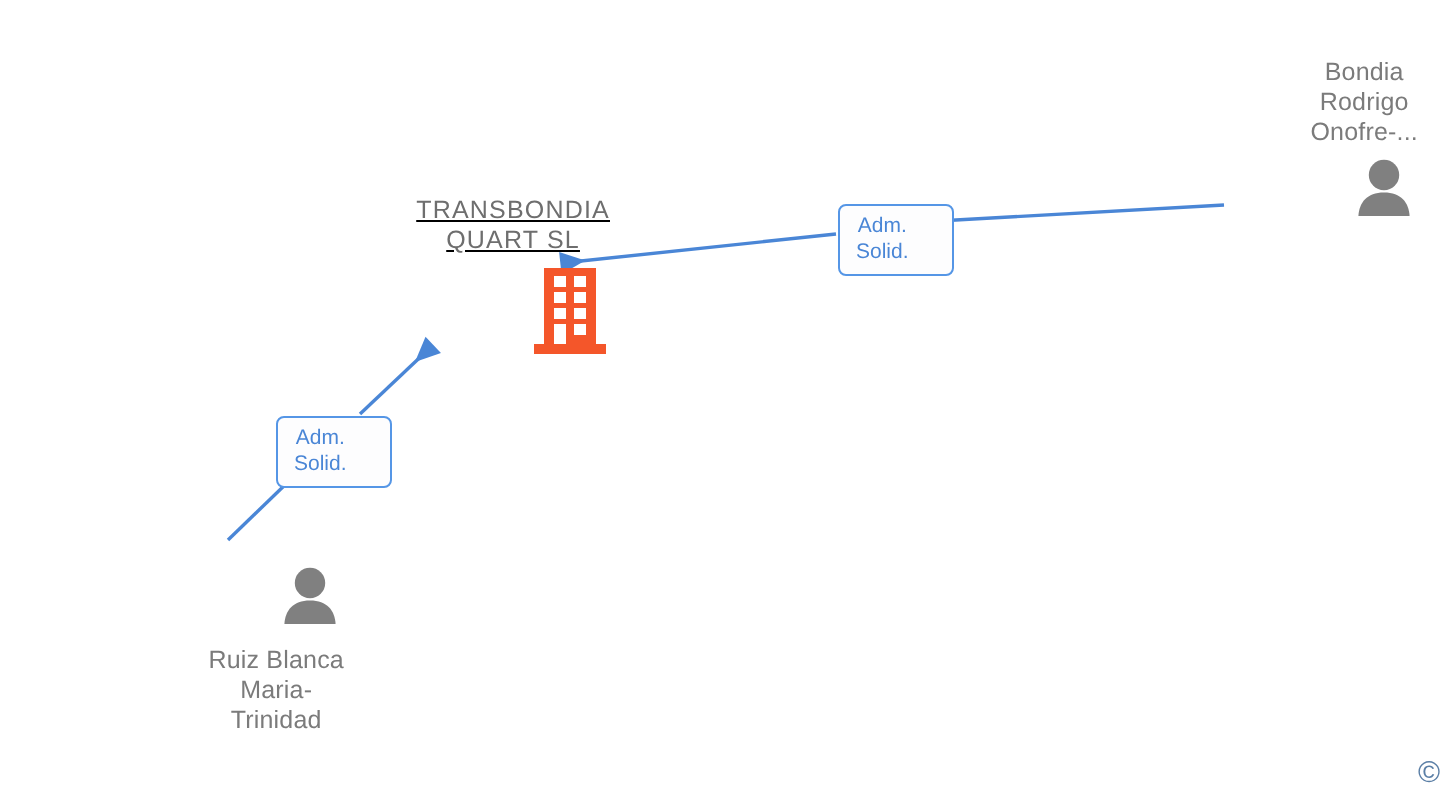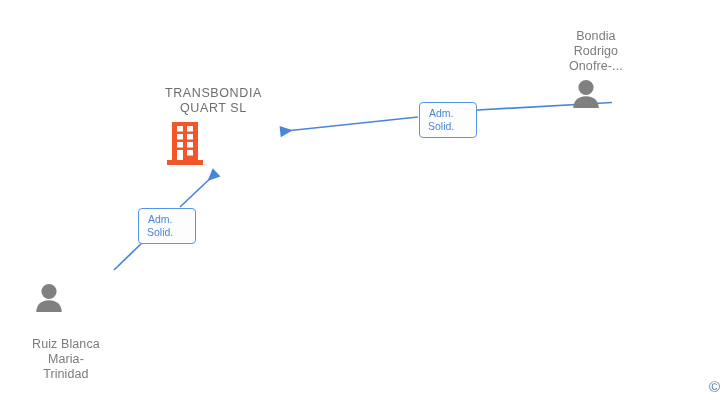--- a/index.html
+++ b/index.html
@@ -28,38 +28,39 @@
     top: 0;
     width: 728px;
     height: 400px;
   }
 
   
   .node {
     position: absolute;
     display: flex;
     flex-direction: column;
-    align-items: flex-start;
+    align-items: flex-end;
     width: 140px;
     z-index: 3;
   }
 
   .node-label {
     font-size: 12.5px;
     line-height: 15px;
     color: #7b7b7b;
     text-align: center;
     white-space: pre-line;
     letter-spacing: 0.1px;
   }
 
   
   #node-company {
     left: 165px;
-    top: 86px;
+    top: 98px;
+    text-decoration: underline;
   }
   #node-company .node-label {
     color: #6e6e6e;
     letter-spacing: 0.6px;
     font-size: 12.5px;
     line-height: 15px;
   }
   .company-icon {
     margin-top: 6px;
   }
@@ -70,21 +71,21 @@
     top: 29px;
   }
   #node-person-bondia .node-label {
     margin-bottom: 5px;
   }
   #node-person-ruiz {
     left: 32px;
     top: 283px;
   }
   #node-person-ruiz .node-label {
-    margin-top: 20px;
+    margin-top: 5px;
   }
 
   
   .edge-label {
     position: absolute;
     box-sizing: border-box;
     border: 1px solid #5596e6;
     border-radius: 4px;
     background: #fdfdfe;
     color: #4a86d6;

